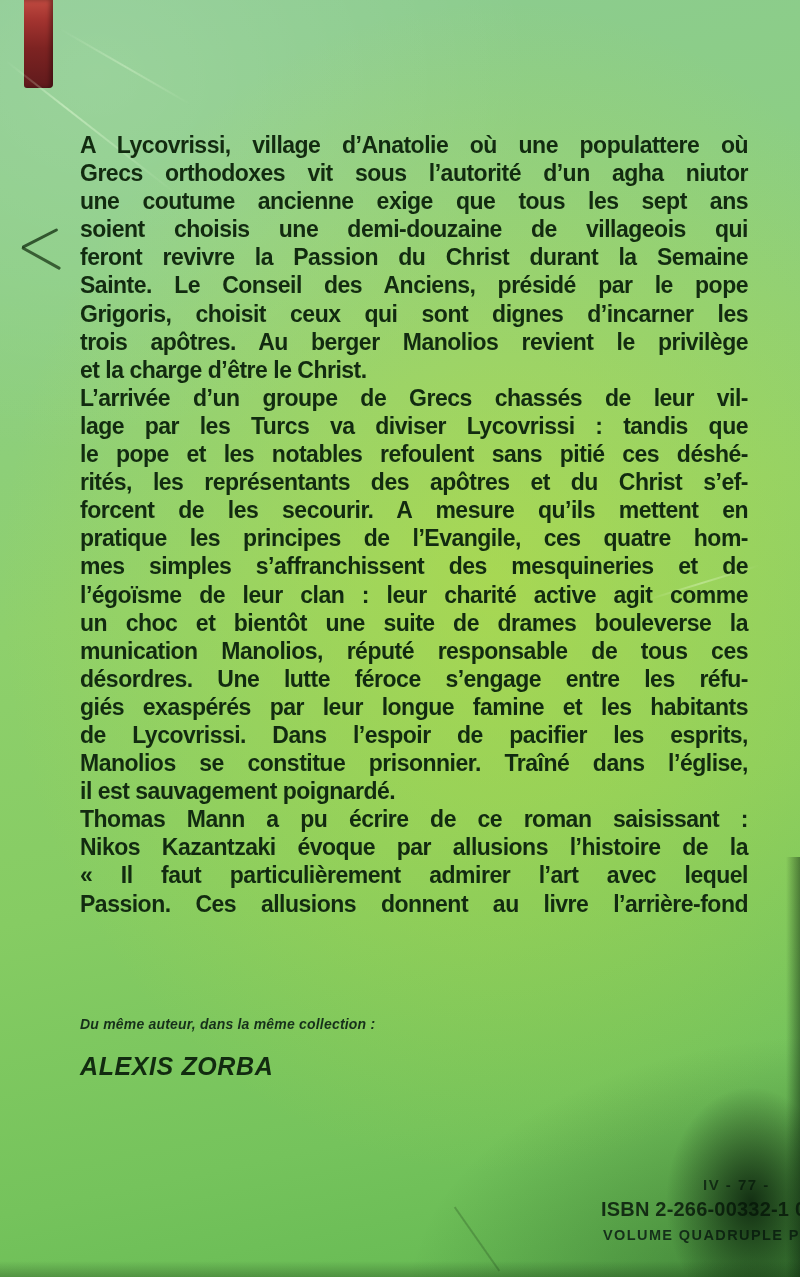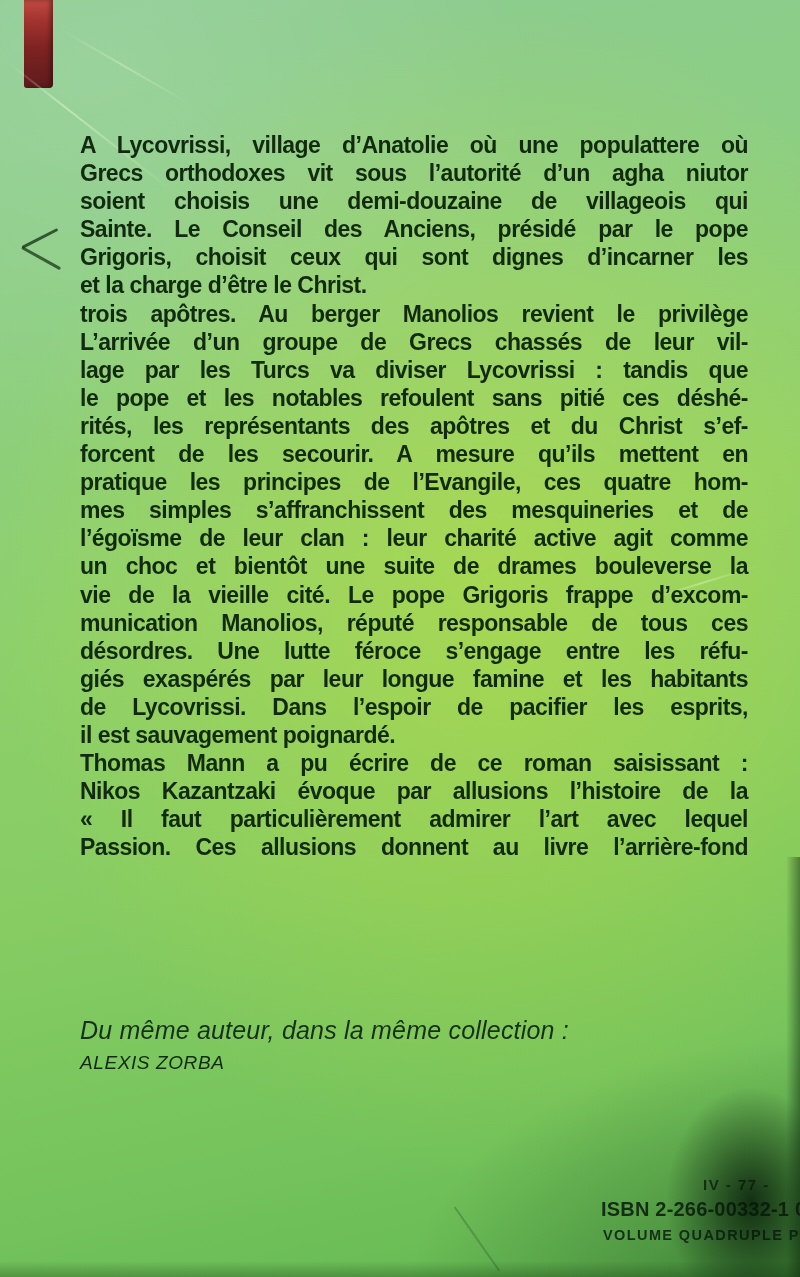--- a/index.html
+++ b/index.html
@@ -14,26 +14,26 @@
   }
   .txt{position:absolute;color:#122b10;}
   #synopsis{
     left:80px;top:131px;width:668px;
     font-size:23px;font-weight:700;line-height:28.1px;letter-spacing:-0.5px;
   }
   #synopsis .line{white-space:nowrap;}
   #synopsis .line.j{white-space:normal;text-align:justify;text-align-last:justify;}
   #author-note{
     left:80px;top:1016px;width:600px;
-    font-style:italic;font-weight:400;font-size:25px;letter-spacing:0.2px;color:#16301а;
+    font-style:italic;font-weight:700;font-size:14px;letter-spacing:0.2px;color:#16301а;
     color:#16301a;
   }
   #other-title{
     left:80px;top:1052px;width:600px;
-    font-style:italic;font-weight:400;font-size:19px;letter-spacing:0.6px;
+    font-style:italic;font-weight:700;font-size:25px;letter-spacing:0.6px;
   }
   #print-code{left:703px;top:1176px;font-size:15px;font-weight:600;letter-spacing:1.5px;white-space:nowrap;color:#1b3a1c;}
   #isbn{left:601px;top:1198px;font-size:20px;font-weight:700;letter-spacing:0.2px;white-space:nowrap;color:#142e14;}
   #volume-note{left:603px;top:1227px;font-size:14.5px;font-weight:700;letter-spacing:1.4px;white-space:nowrap;color:#15301a;}
   
   #red-spine{
     position:absolute;left:24px;top:0;width:29px;height:88px;
     background:linear-gradient(180deg,#c04a40 0%,#a43430 22%,#7d2322 55%,#5f1a1c 100%);
     border-radius:0 0 4px 3px;
     box-shadow:inset -3px 0 4px rgba(0,0,0,0.35);
@@ -78,39 +78,41 @@
   <div id="crease-tl" class="crease"></div>
   <div id="crease-tl2" class="crease"></div>
   <div id="mark-left-a" class="crease"></div>
   <div id="mark-left-b" class="crease"></div>
   <div id="crease-right" class="crease"></div>
   <div id="crease-bottom" class="crease"></div>
 
   <div id="synopsis" class="txt">
       <div class="line j">A Lycovrissi, village d’Anatolie où une populattere où</div>
       <div class="line j">Grecs orthodoxes vit sous l’autorité d’un agha niutor</div>
+      <div class="line j">une coutume ancienne exige que tous les sept ans</div>
       <div class="line j">soient choisis une demi-douzaine de villageois qui</div>
+      <div class="line j">feront revivre la Passion du Christ durant la Semaine</div>
       <div class="line j">Sainte. Le Conseil des Anciens, présidé par le pope</div>
       <div class="line j">Grigoris, choisit ceux qui sont dignes d’incarner les</div>
+      <div class="line j">trois apôtres. Au berger Manolios revient le privilège</div>
       <div class="line">et la charge d’être le Christ.</div>
-      <div class="line j">trois apôtres. Au berger Manolios revient le privilège</div>
       <div class="line j">L’arrivée d’un groupe de Grecs chassés de leur vil-</div>
       <div class="line j">lage par les Turcs va diviser Lycovrissi : tandis que</div>
       <div class="line j">le pope et les notables refoulent sans pitié ces déshé-</div>
       <div class="line j">rités, les représentants des apôtres et du Christ s’ef-</div>
       <div class="line j">forcent de les secourir. A mesure qu’ils mettent en</div>
       <div class="line j">pratique les principes de l’Evangile, ces quatre hom-</div>
       <div class="line j">mes simples s’affranchissent des mesquineries et de</div>
       <div class="line j">l’égoïsme de leur clan : leur charité active agit comme</div>
       <div class="line j">un choc et bientôt une suite de drames bouleverse la</div>
-      <div class="line j">vie de la vieille cité. Le pope Grigoris frappe d’excom-</div>
       <div class="line j">munication Manolios, réputé responsable de tous ces</div>
       <div class="line j">désordres. Une lutte féroce s’engage entre les réfu-</div>
       <div class="line j">giés exaspérés par leur longue famine et les habitants</div>
       <div class="line j">de Lycovrissi. Dans l’espoir de pacifier les esprits,</div>
+      <div class="line j">Manolios se constitue prisonnier. Traîné dans l’église,</div>
       <div class="line">il est sauvagement poignardé.</div>
       <div class="line j">Thomas Mann a pu écrire de ce roman saisissant :</div>
       <div class="line j">Nikos Kazantzaki évoque par allusions l’histoire de la</div>
       <div class="line j">« Il faut particulièrement admirer l’art avec lequel</div>
       <div class="line j">Passion. Ces allusions donnent au livre l’arrière-fond</div>
     </div>
 
   <div id="author-note" class="txt">Du même auteur, dans la même collection :</div>
 
   <div id="other-title" class="txt">ALEXIS ZORBA</div>

